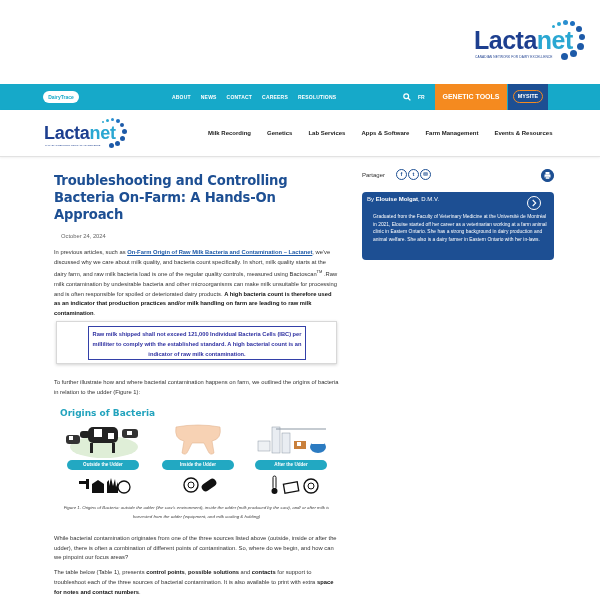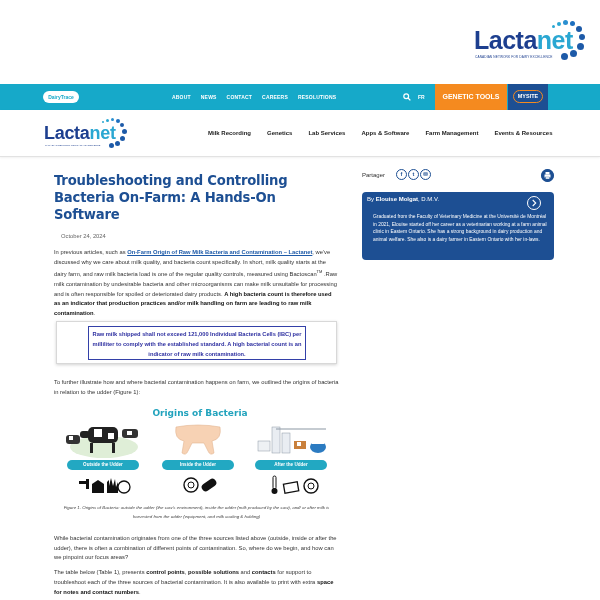--- a/index.html
+++ b/index.html
@@ -43,21 +43,21 @@
   .para b { color: #111; }
   sup { font-size: 4px; }
 
   .callout-outer { position: absolute; left: 56px; top: 321px; width: 281px; height: 43px; border: 1px solid #d8d8d8; box-shadow: 0 1px 3px rgba(0,0,0,0.18); background: #fff; }
   .callout-inner { position: absolute; left: 31px; top: 4px; width: 218px; height: 34px; border: 1px solid #3340a8; font-size: 5.7px; font-weight: bold; color: #2d2fa0; text-align: center; line-height: 10px; padding-top: 2px; font-family: "Liberation Sans", sans-serif; }
 
   .para2 { position: absolute; left: 54px; top: 378px; width: 285px; font-size: 5.8px; line-height: 9.7px; color: #333; font-family: "Liberation Sans", sans-serif; }
 
   
   .figure { position: absolute; left: 60px; top: 405px; width: 280px; height: 95px; }
-  .fig-title { position: absolute; left: 0; width: 280px; top: 3px; text-align: center; font-size: 9px; font-weight: bold; color: #22a3bd; font-family: "DejaVu Sans", sans-serif; }
+  .fig-title { position: absolute; left: 0; width: 280px; top: 3px; text-align: left; font-size: 9px; font-weight: bold; color: #22a3bd; font-family: "DejaVu Sans", sans-serif; }
   .fig-pill { position: absolute; top: 55px; width: 72px; height: 10px; background: #22a8c2; border-radius: 5px; color: #fff; font-size: 4.6px; font-weight: bold; text-align: center; line-height: 10px; font-family: "Liberation Sans", sans-serif; }
   .fig-caption { position: absolute; left: 54px; top: 503px; width: 285px; font-size: 4.4px; font-style: italic; color: #444; text-align: center; line-height: 9px; font-family: "Liberation Sans", sans-serif; }
 
   .para3 { position: absolute; left: 54px; top: 534px; width: 285px; font-size: 5.8px; line-height: 9.7px; color: #333; font-family: "Liberation Sans", sans-serif; }
   .para3 b { color: #111; }
 
   
   .share-label { position: absolute; left: 362px; top: 172px; font-size: 6px; color: #333; font-family: "Liberation Sans", sans-serif; }
   .share-icon { position: absolute; top: 169px; width: 11px; height: 11px; border: 1px solid #1d4f93; border-radius: 50%; color: #1d4f93; font-size: 5.5px; font-weight: bold; text-align: center; line-height: 9px; font-family: "Liberation Sans", sans-serif; }
   .print-icon { position: absolute; left: 541px; top: 169px; width: 13px; height: 13px; background: #1d4f93; border-radius: 50%; }
@@ -124,21 +124,21 @@
     <span style="margin-right:16px">Milk Recording</span>
     <span style="margin-right:16px">Genetics</span>
     <span style="margin-right:16px">Lab Services</span>
     <span style="margin-right:16px">Apps &amp; Software</span>
     <span style="margin-right:16px">Farm Management</span>
     <span>Events &amp; Resources</span>
   </div>
 </div>
 
 <div class="article">
-  <h1 class="title">Troubleshooting and Controlling Bacteria On-Farm: A Hands-On Software</h1>
+  <h1 class="title">Troubleshooting and Controlling Bacteria On-Farm: A Hands-On Approach</h1>
   <div class="date">October 24, 2024</div>
   <p class="para"><span>In previous articles, such as </span><a>On-Farm Origin of Raw Milk Bacteria and Contamination – Lactanet</a><span>, we've discussed why we care about milk quality, and bacteria count specifically. In short, milk quality starts at the dairy farm, and raw milk bacteria load is one of the regular quality controls, measured using Bactoscan</span><sup>TM</sup><span> .Raw milk contamination by undesirable bacteria and other microorganisms can make milk unsuitable for processing and is often responsible for spoiled or deteriorated dairy products. </span><b>A high bacteria count is therefore used as an indicator that production practices and/or milk handling on farm are leading to raw milk contamination</b><span>.</span></p>
 </div>
 
 <div class="callout-outer">
   <div class="callout-inner">Raw milk shipped shall not exceed 121,000 Individual Bacteria Cells (IBC) per milliliter to comply with the established standard. A high bacterial count is an indicator of raw milk contamination.</div>
 </div>
 
 <p class="para2">To further illustrate how and where bacterial contamination happens on farm, we outlined the origins of bacteria in relation to the udder (Figure 1):</p>
 

